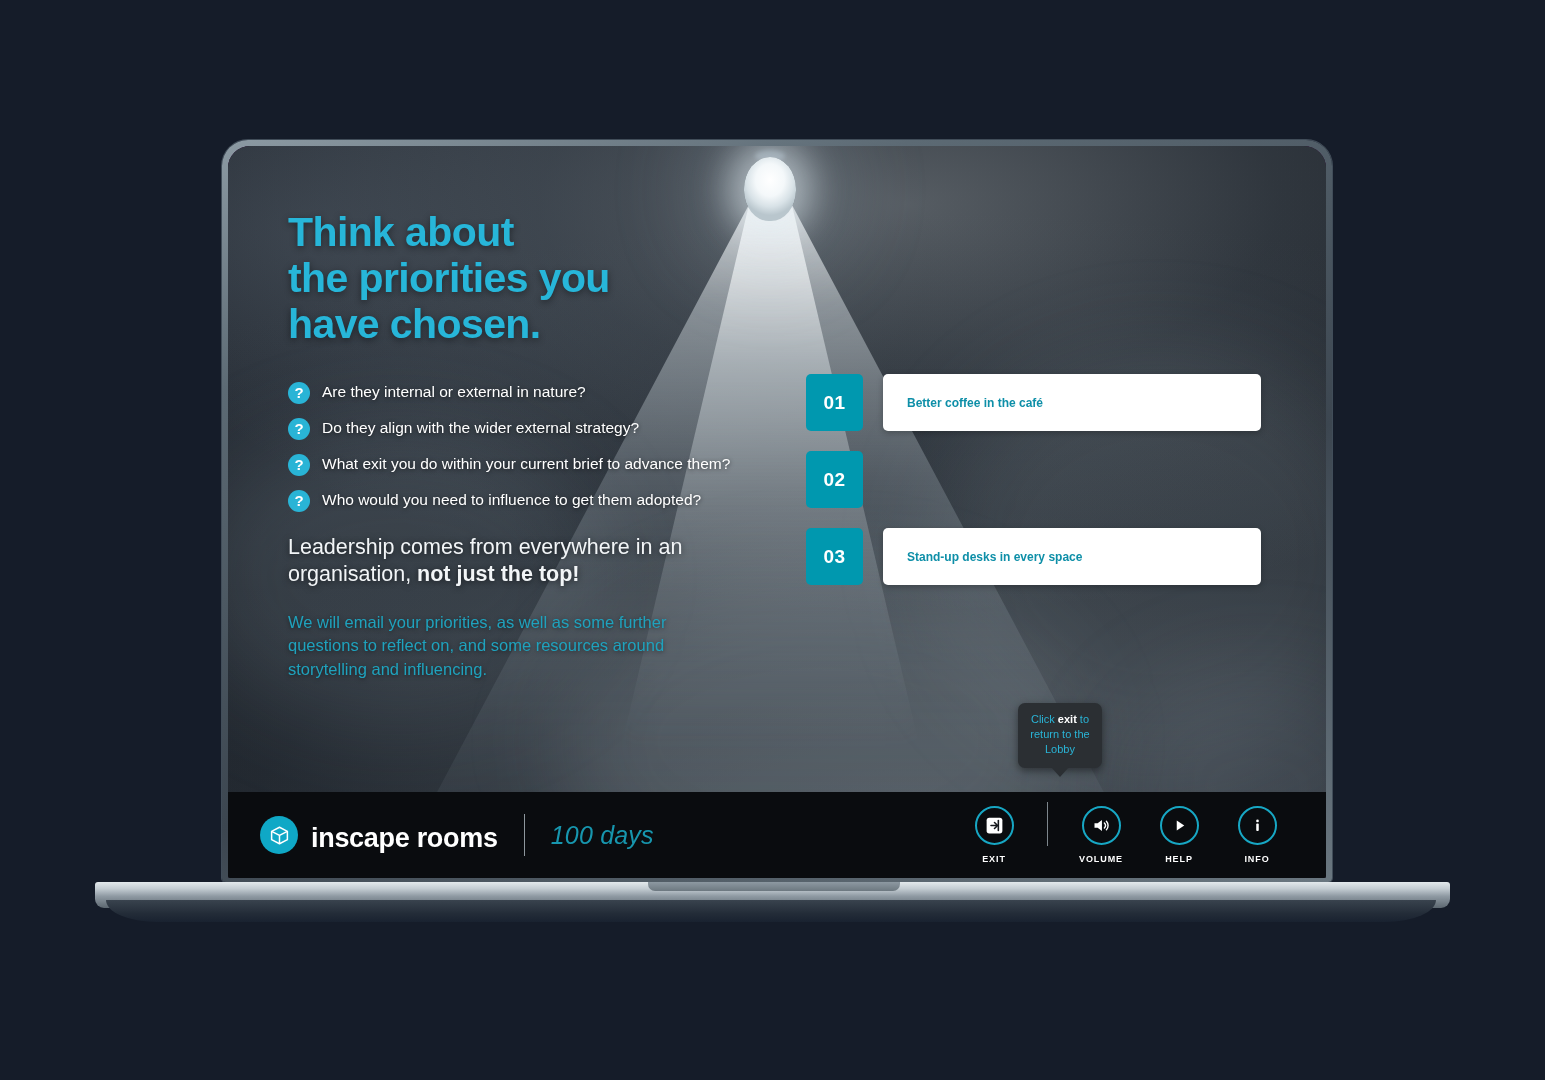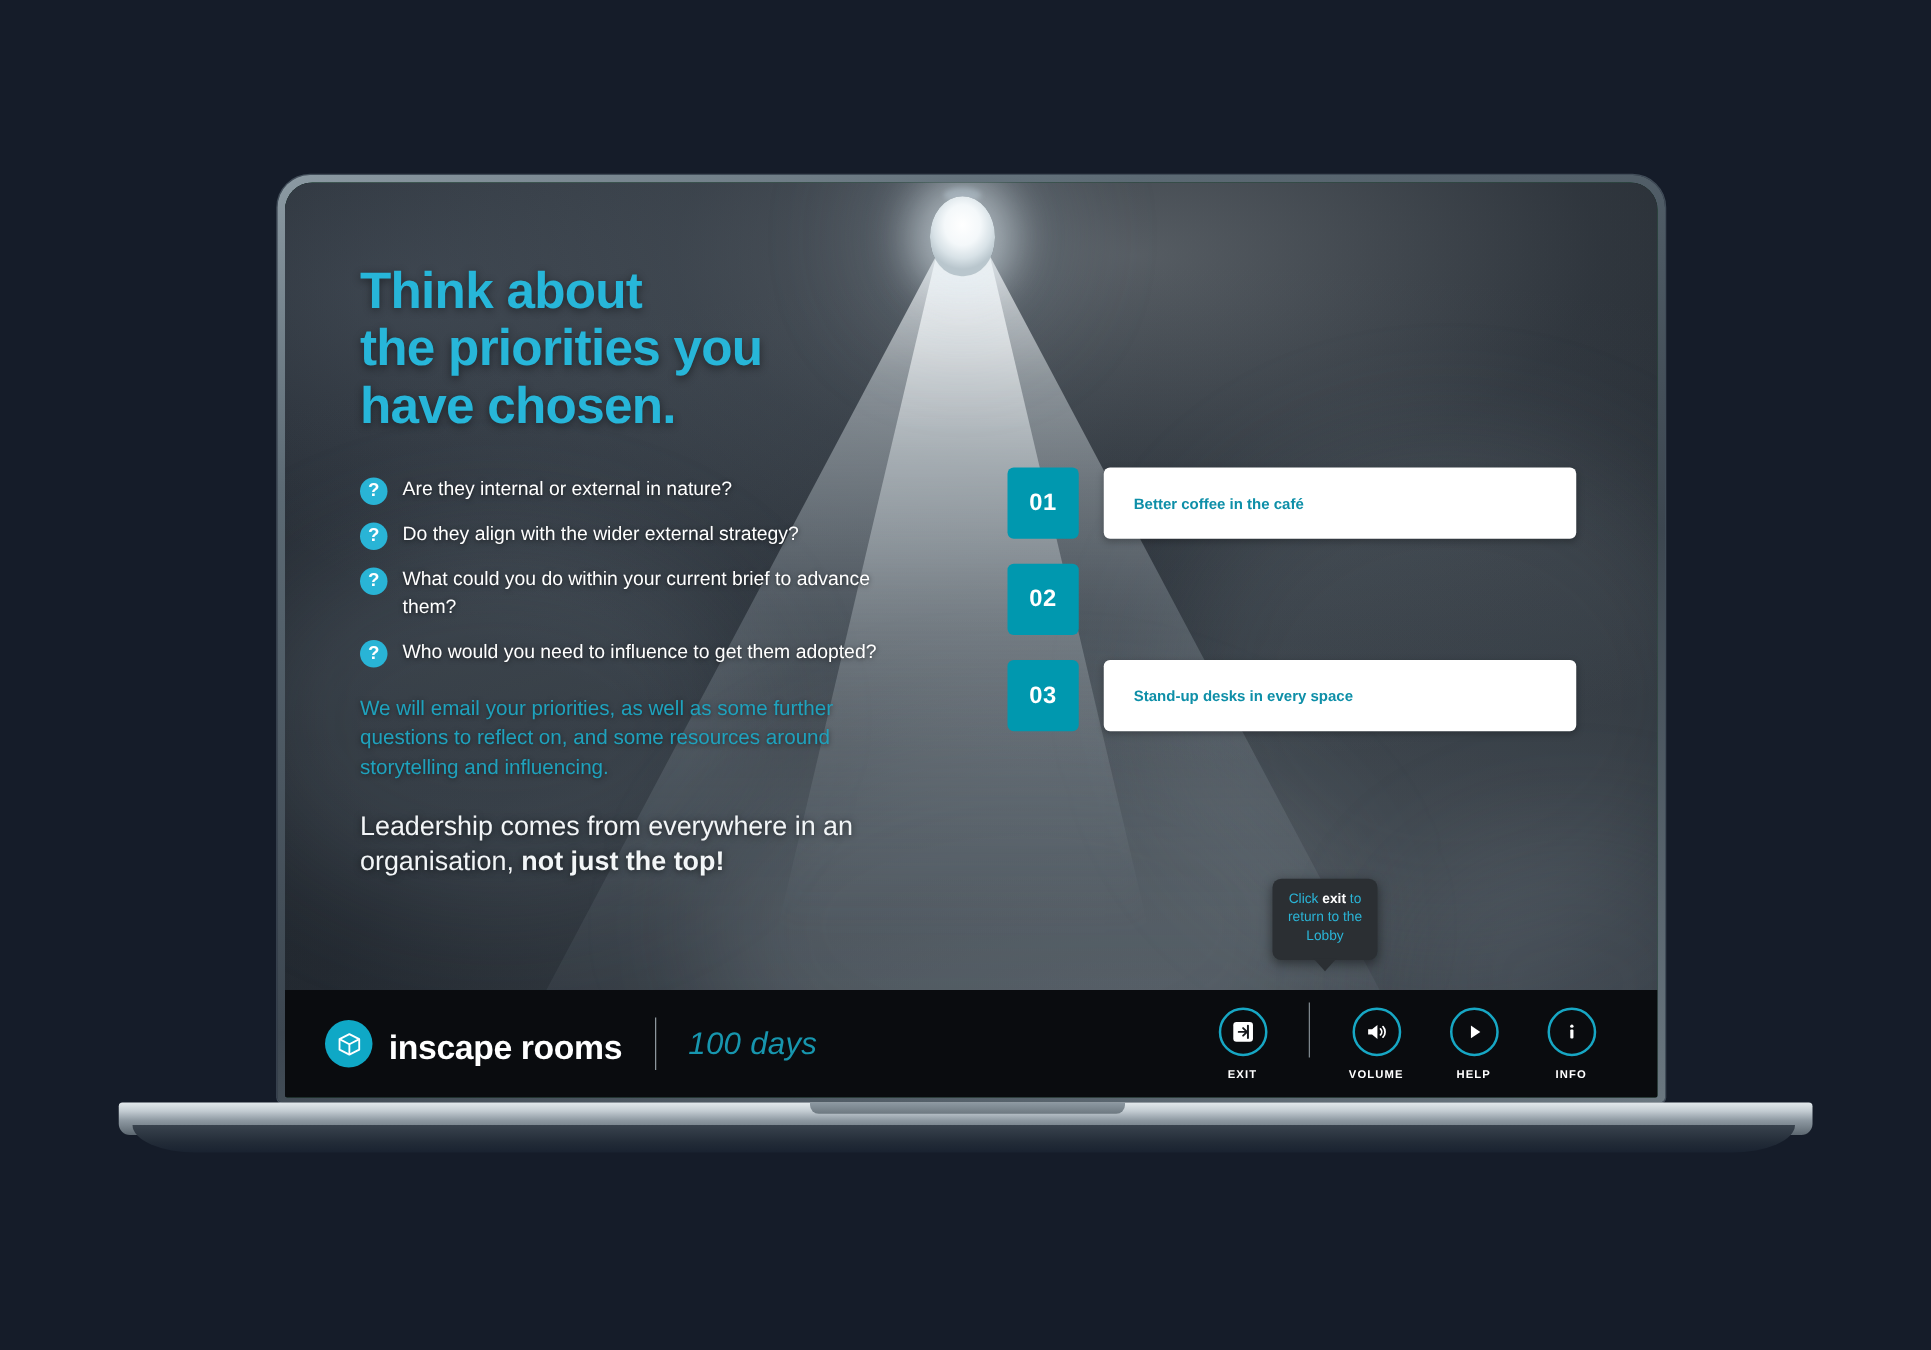--- a/index.html
+++ b/index.html
@@ -38,21 +38,21 @@
   }
 
   #screen {
     position: absolute;
     left: 6px;
     top: 6px;
     right: 6px;
     bottom: 4px;
     border-radius: 22px 22px 2px 2px;
     overflow: hidden;
-    background: #14532d;
+    background: #701a75;
   }
 
   
   #laptop-base {
     position: absolute;
     left: 95px;
     top: 882px;
     width: 1355px;
     height: 26px;
     border-radius: 3px 3px 9px 9px;
@@ -376,33 +376,33 @@
           <div class="q-row">
             <span class="q-icon">?</span>
             <span class="q-text">Are they internal or external in nature?</span>
           </div>
           <div class="q-row">
             <span class="q-icon">?</span>
             <span class="q-text">Do they align with the wider external strategy?</span>
           </div>
           <div class="q-row">
             <span class="q-icon">?</span>
-            <span class="q-text">What could you do within your current brief to advance them?</span>
+            <span class="q-text">What exit you do within your current brief to advance them?</span>
           </div>
           <div class="q-row">
             <span class="q-icon">?</span>
             <span class="q-text">Who would you need to influence to get them adopted?</span>
           </div>
         </div>
 
-        <p id="email-note">We will email your priorities, as well as some further questions to reflect on, and some resources around storytelling and influencing.</p>
-
         <p id="closing">
           <span>Leadership comes from everywhere in an organisation, </span><b>not just the top!</b>
         </p>
+
+        <p id="email-note">We will email your priorities, as well as some further questions to reflect on, and some resources around storytelling and influencing.</p>
       </div>
 
       <div id="priority-cards">
         <div class="p-card">
           <div class="p-num">01</div>
           <div class="p-label">Better coffee in the café</div>
         </div>
         <div class="p-card">
           <div class="p-num">02</div>
         </div>

